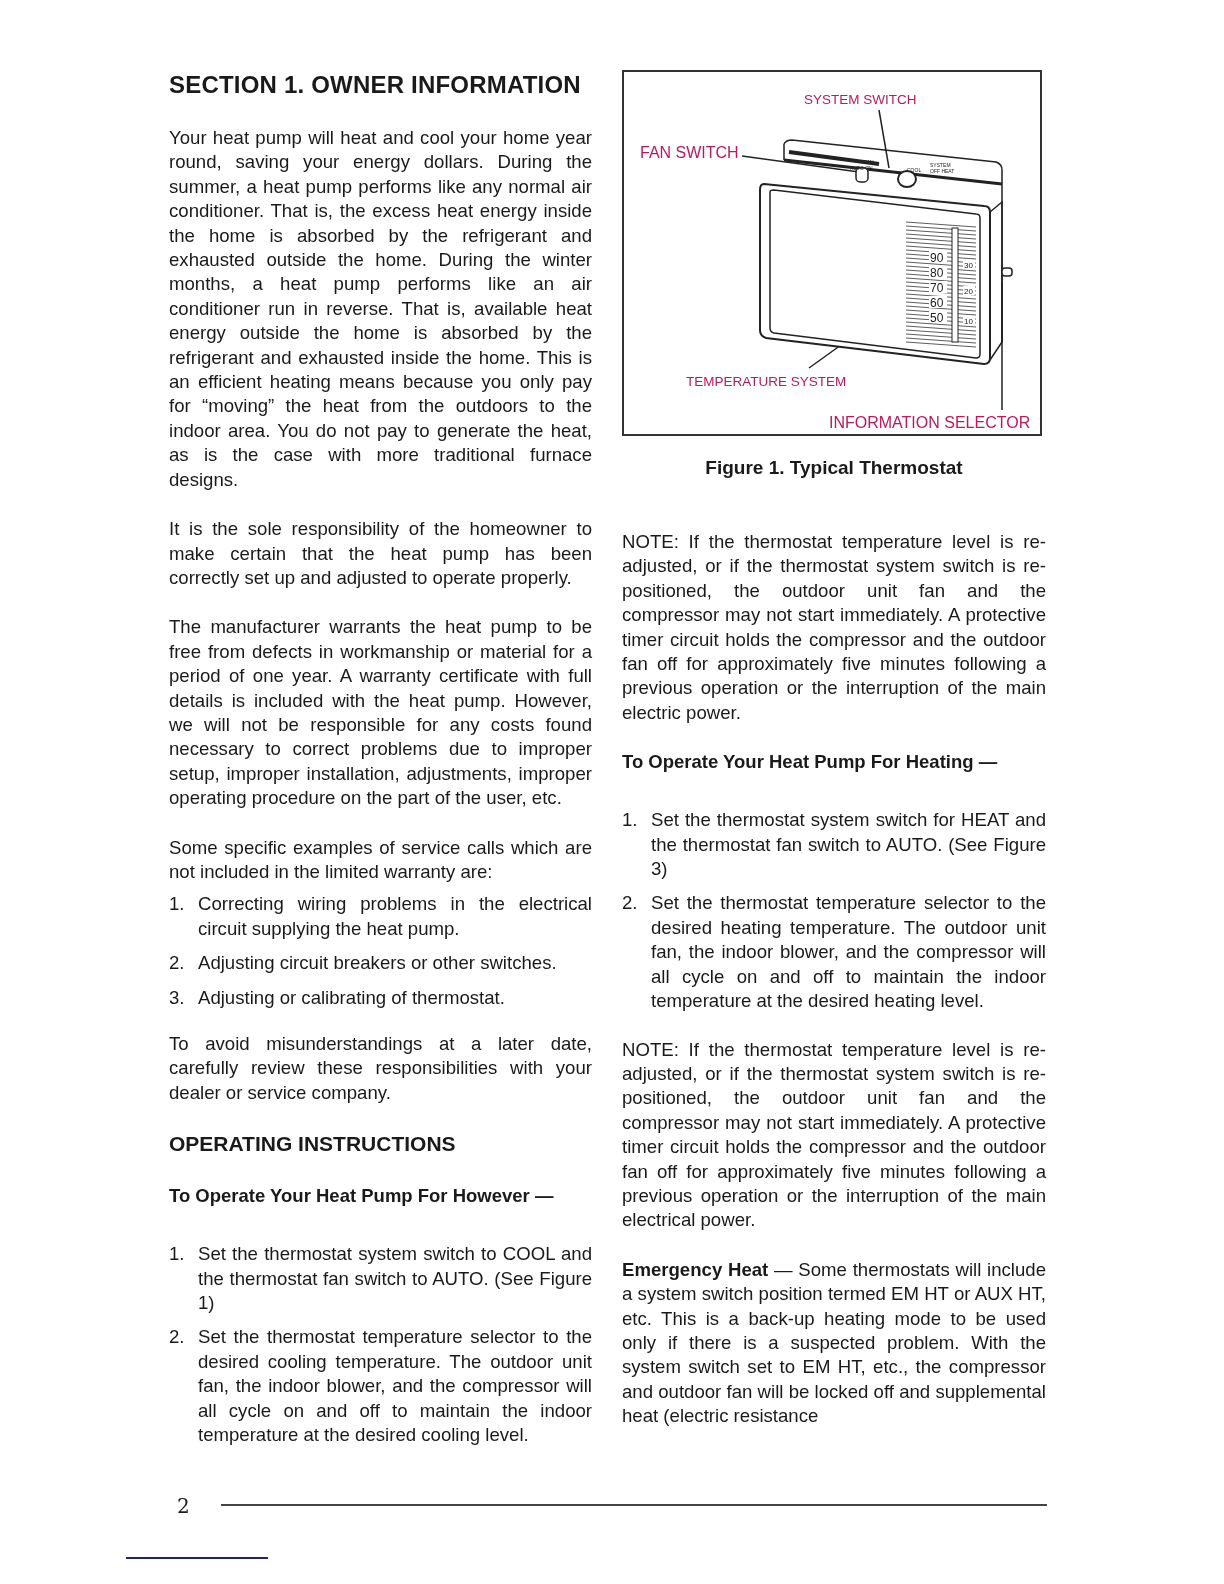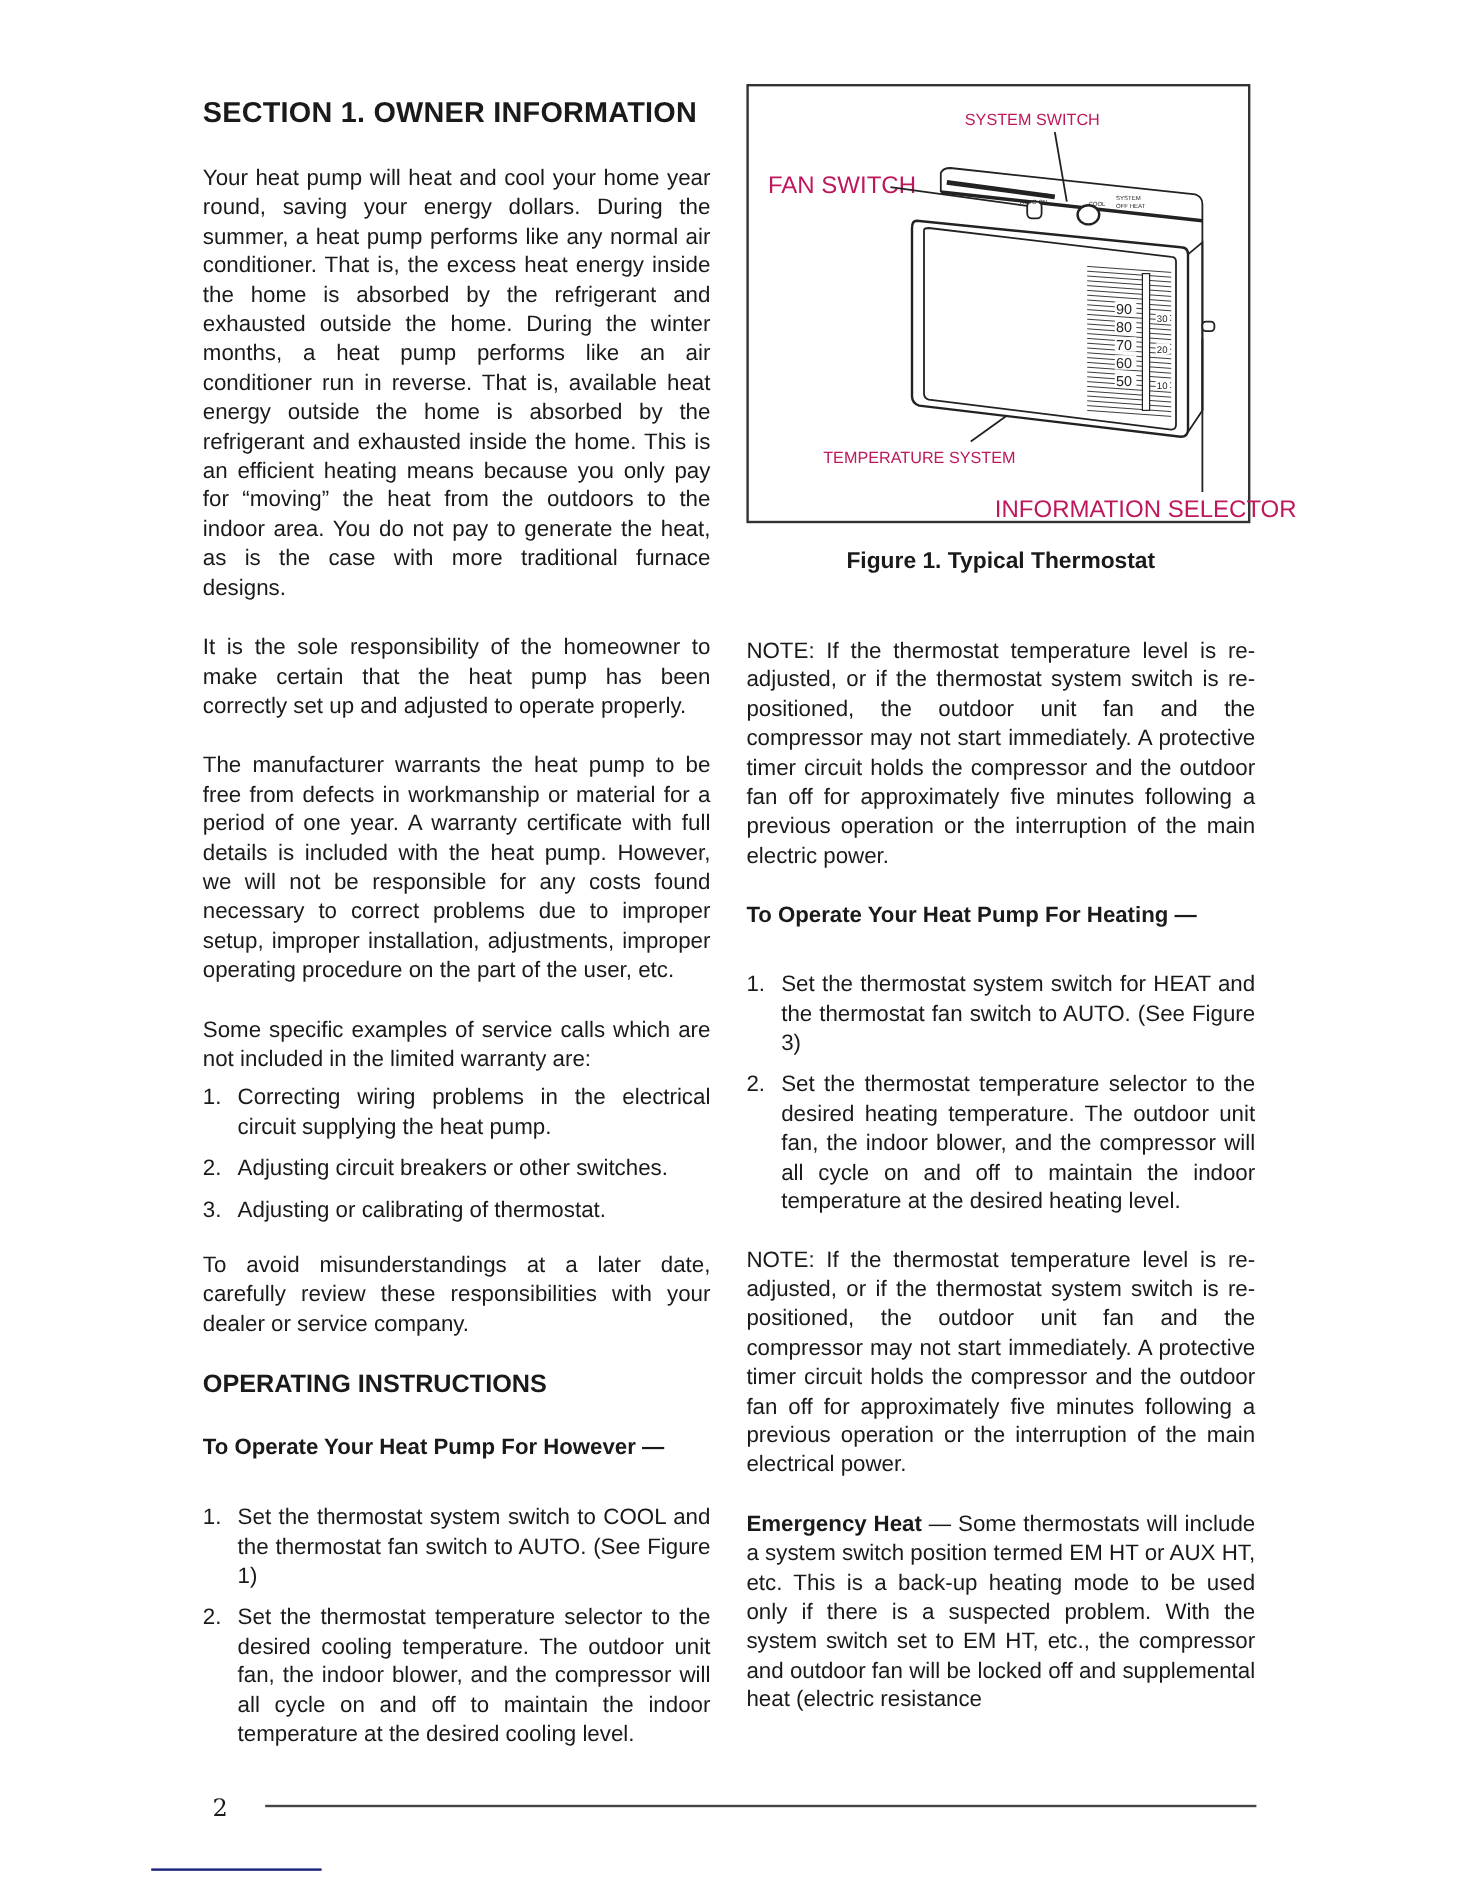--- a/index.html
+++ b/index.html
@@ -1,32 +1,32 @@
 <!DOCTYPE html>
 <html><head>
 <meta charset="utf-8">
 <style>
   html, body { margin: 0; padding: 0; background: #ffffff; }
   body { width: 1224px; height: 1584px; position: relative; overflow: hidden;
          font-family: "Liberation Sans", sans-serif; color: #1a1a1a; }
   .col { position: absolute; }
-  .col-left { left: 169px; top: 80px; width: 423px; }
+  .col-left { left: 169px; top: 70px; width: 423px; }
   .col-right { left: 622px; top: 70px; width: 424px; }
   .h1 { font-weight: bold; font-size: 24px; letter-spacing: 0.2px; margin: 0 0 26px 0; line-height: 30px; }
   .h2 { font-weight: bold; font-size: 21px; margin: 0; line-height: 26px; }
   .h3 { font-weight: bold; font-size: 18.5px; margin: 0; line-height: 24px; }
   p, .li-text { font-size: 18.6px; line-height: 24.4px; margin: 0; text-align: justify; }
   p { margin-bottom: 25px; }
   ol { list-style: none; margin: 0; padding: 0; }
   ol li { display: flex; font-size: 18.6px; line-height: 24.4px; margin-bottom: 10px; }
   ol li .num { width: 29px; flex: 0 0 29px; }
   ol li .li-text { flex: 1; }
   .figure-box { position: relative; width: 420px; height: 366px; border: 2px solid #333; box-sizing: border-box; }
   .fig-label { position: absolute; font-size: 13.5px; color: #be185d; white-space: nowrap; }
-  .fig-label.big { font-size: 20px; }
+  .fig-label.big { font-size: 16px; }
   .fig-caption { text-align: center; font-weight: bold; font-size: 19px; margin: 20px 0 0 0; line-height: 24px; }
   .footer { position: absolute; left: 169px; top: 1490px; width: 878px; height: 30px; }
   .page-num { position: absolute; left: 8px; top: 4px; font-size: 20px; font-family: "DejaVu Serif", serif; }
   .footer-rule { position: absolute; left: 52px; right: 0; top: 14px; border-top: 2px solid #444; }
   .bottom-link { position: absolute; left: 126px; top: 1557px; width: 142px; height: 0; border-top: 2px solid #1a237e; }
   .bold-run { font-weight: bold; }
 </style>
 </head>
 <body>
 

